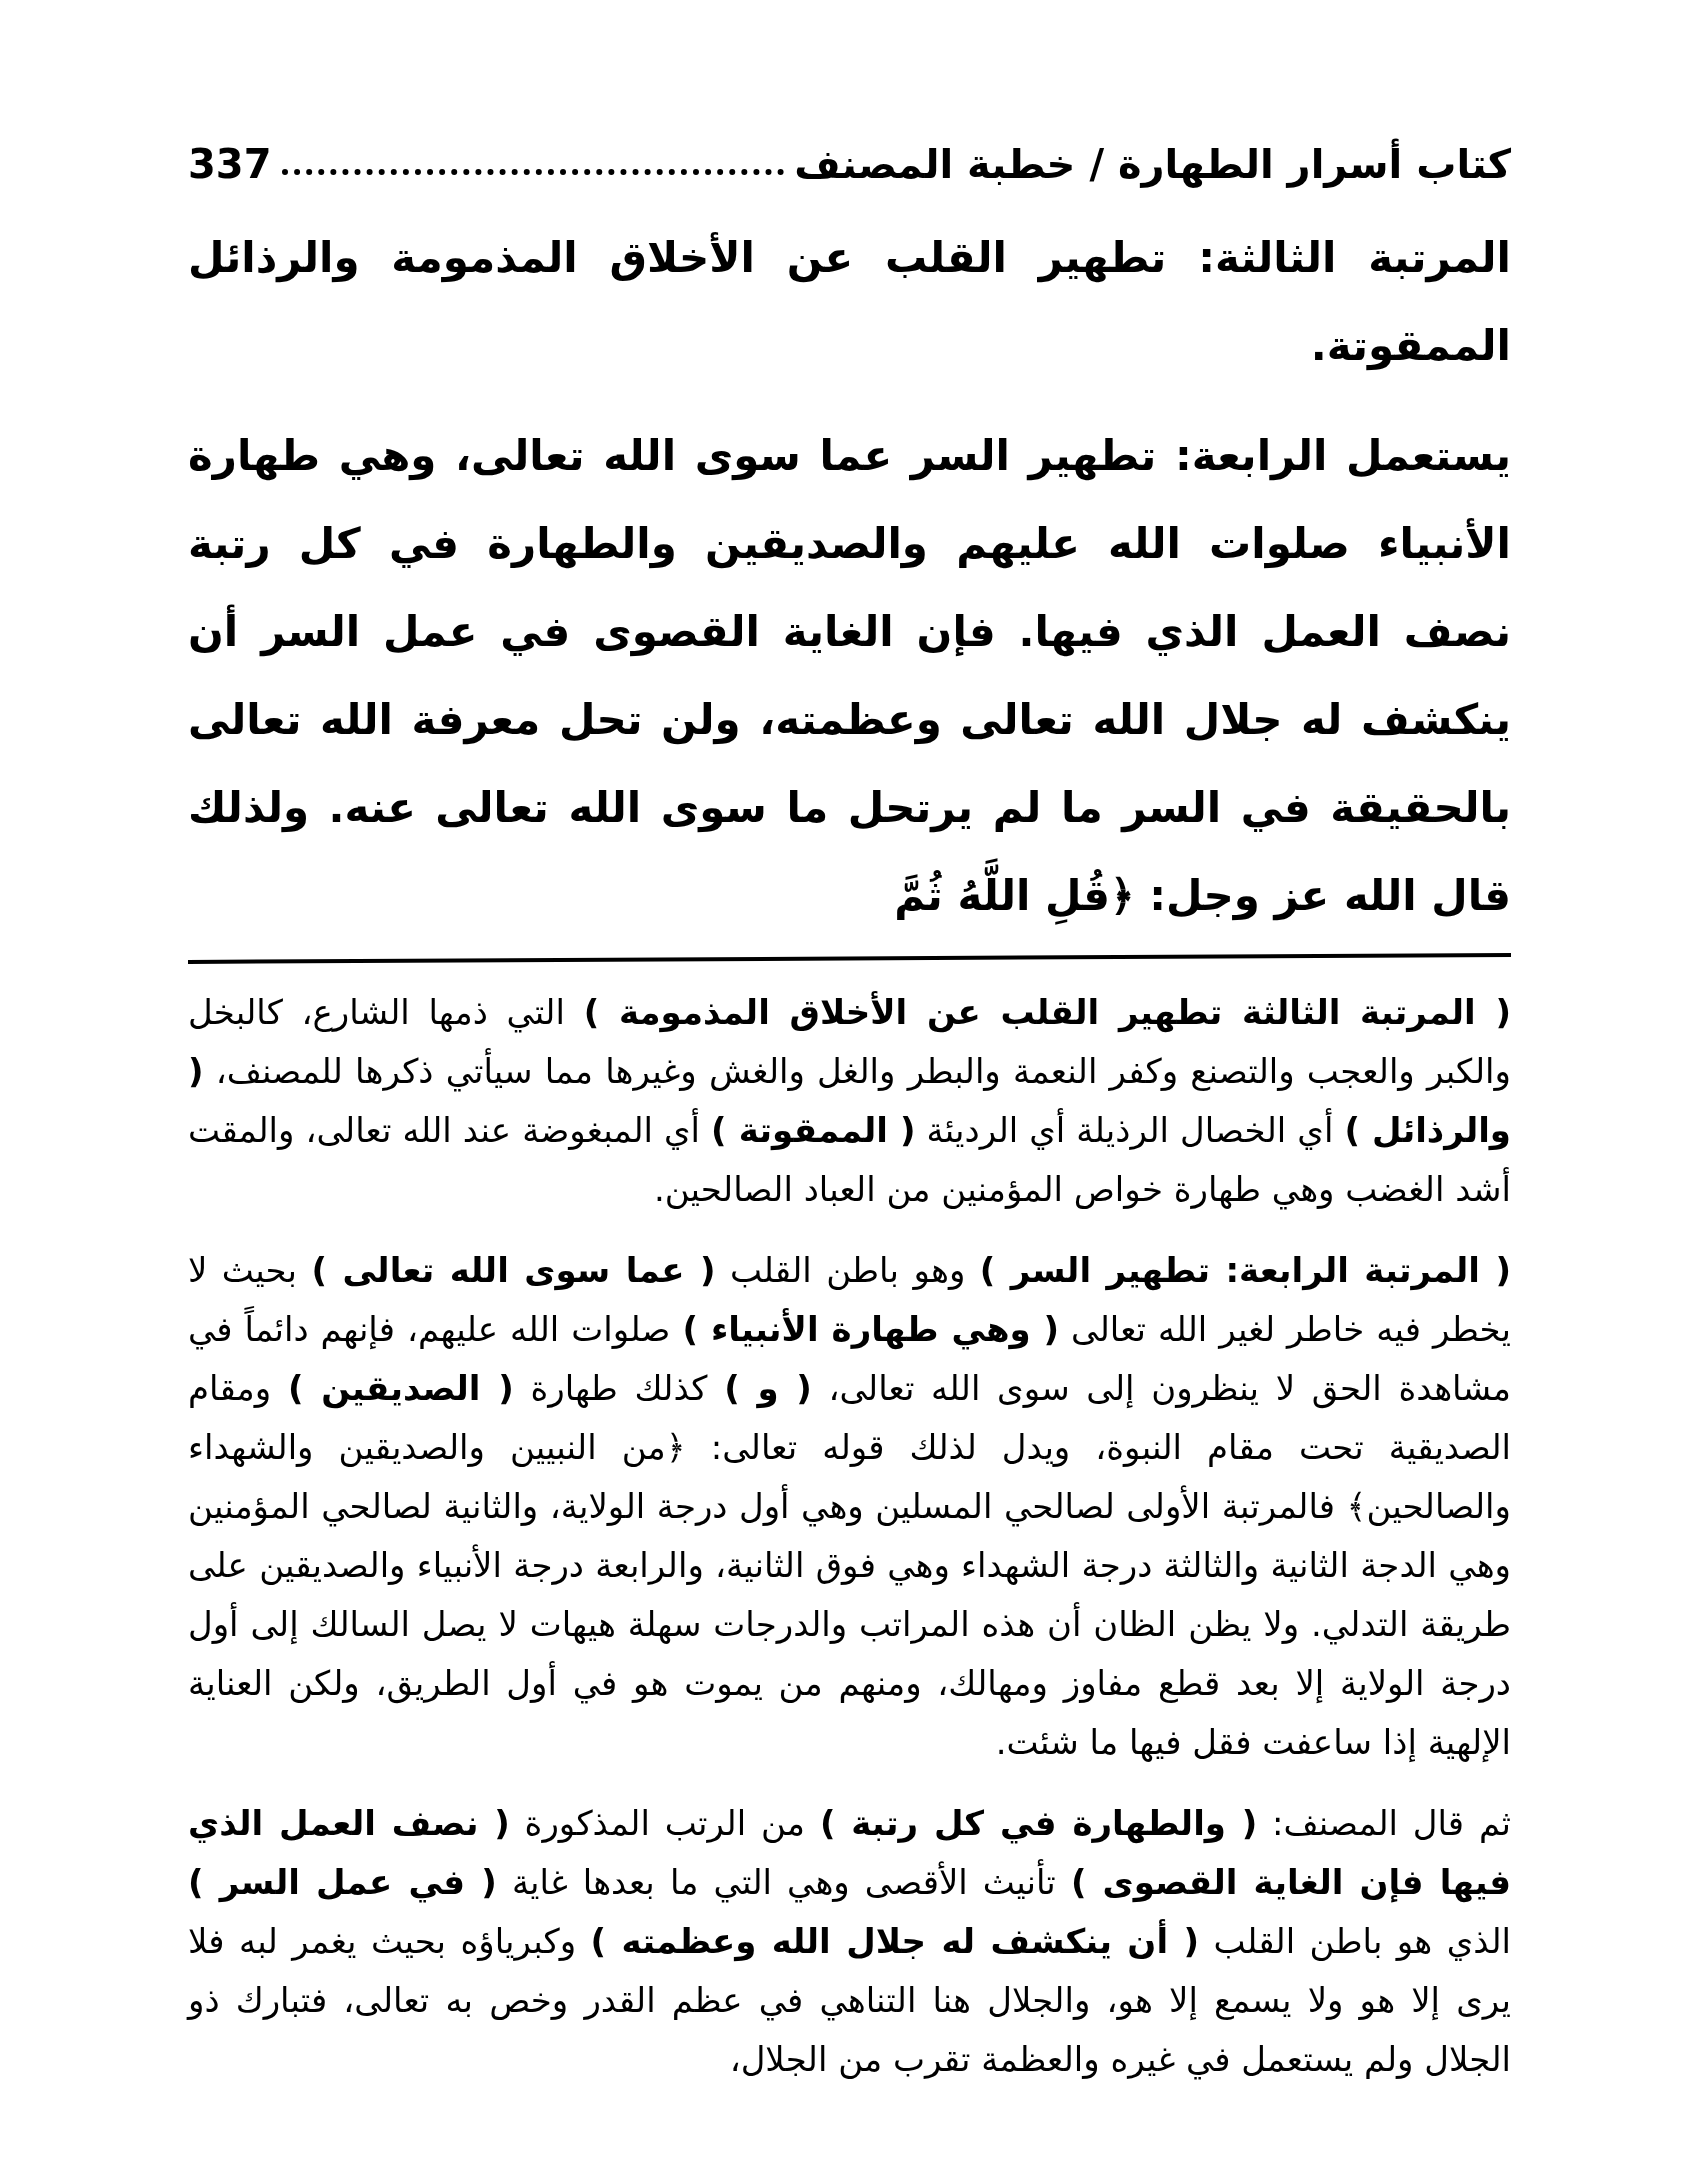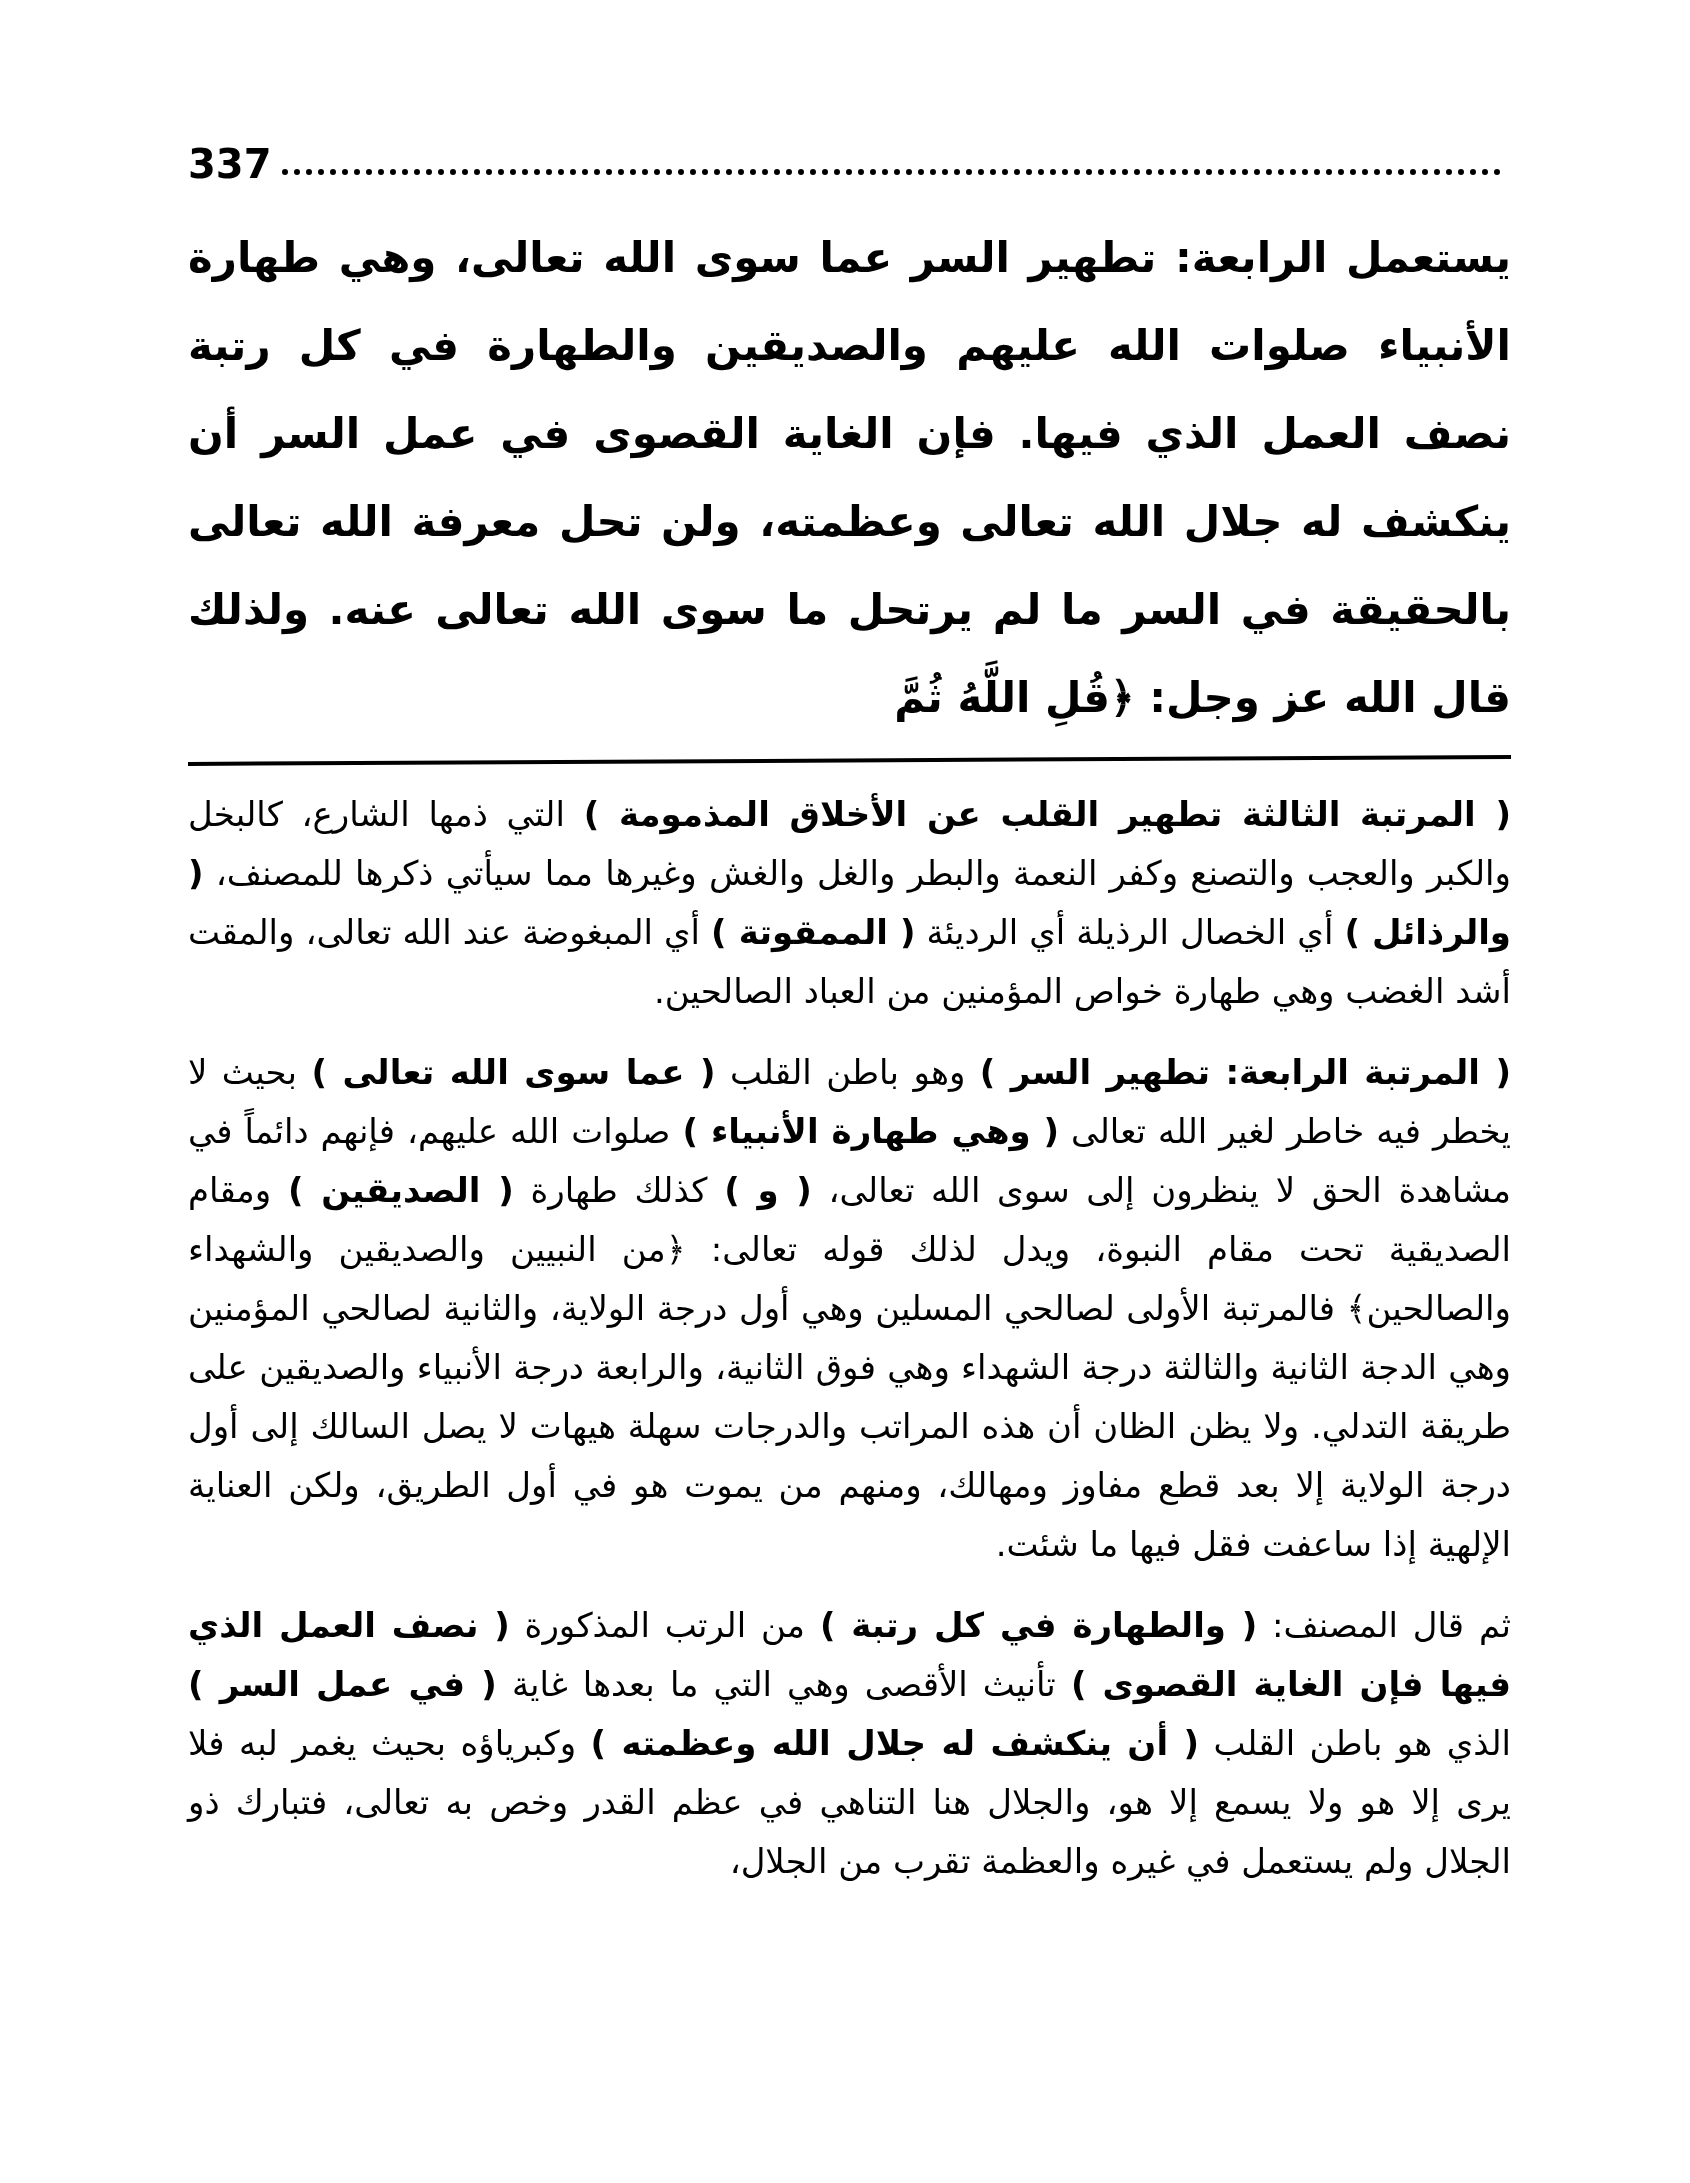--- a/index.html
+++ b/index.html
@@ -30,25 +30,29 @@
   .commentary p { margin: 0; }
   .commentary p + p { margin-top: 22px; }
   .lead { font-weight: bold; margin-top: 46px; }
 </style>
 </head>
 <body>
 
 <div class="page">
 
   <div class="running-head">
+    <span class="title">كتاب أسرار الطهارة / خطبة المصنف</span>
     <span class="leader"></span>
     <span class="num">337</span>
   </div>
 
   <div class="main-text">
+    <p>
+      <span class="b">المرتبة الثالثة:</span><span class="b"> تطهير القلب عن الأخلاق المذمومة والرذائل الممقوتة.</span>
+    </p>
     <p>
       <span class="b">يستعمل الرابعة:</span><span class="b"> تطهير السر عما سوى الله تعالى، وهي طهارة الأنبياء صلوات الله عليهم والصديقين والطهارة في كل رتبة نصف العمل الذي فيها. فإن الغاية القصوى في عمل السر أن ينكشف له جلال الله تعالى وعظمته، ولن تحل معرفة الله تعالى بالحقيقة في السر ما لم يرتحل ما سوى الله تعالى عنه. ولذلك قال الله عز وجل: </span><span class="b">﴿قُلِ اللَّهُ ثُمَّ</span>
     </p>
   </div>
 
   <div class="separator"></div>
 
   <div class="commentary">
 
     <p>

